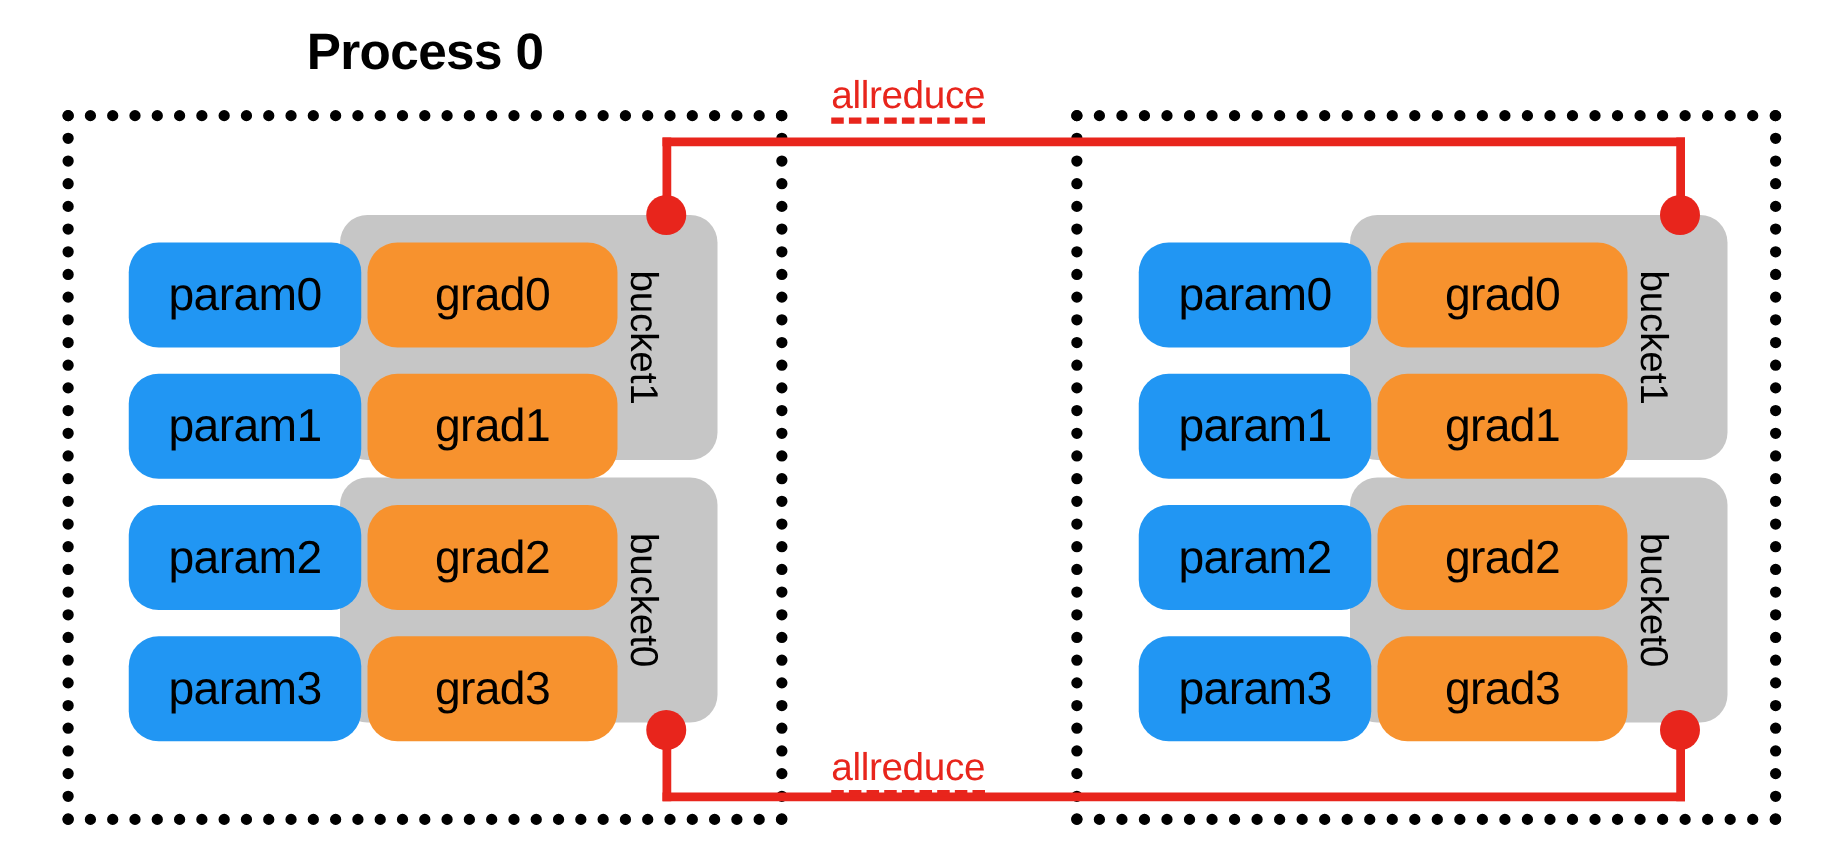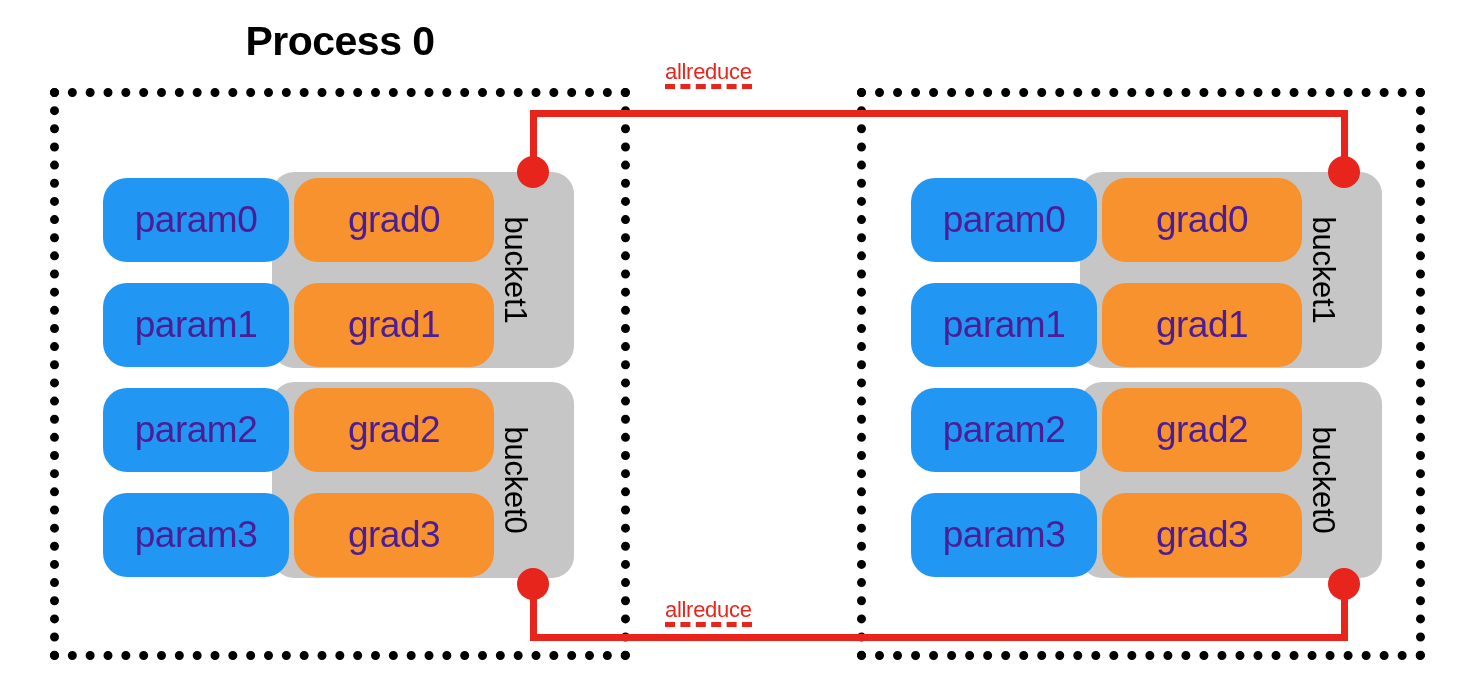--- a/index.html
+++ b/index.html
@@ -57,26 +57,27 @@
     letter-spacing: -0.2px;
   }
 
   
   .pill {
     position: absolute;
     border-radius: 24px;
     display: flex;
     align-items: center;
     justify-content: center;
-    color: #4c1d95;
+    color: #000000;
     font-size: 37px;
     font-weight: 400;
     letter-spacing: -0.5px;
     white-space: nowrap;
     box-sizing: border-box;
+    margin-top: 16px;
   }
   .pill.param { background: #2196f3; }
   .pill.grad  { background: #f7922e; }
 
   
   .wire {
     position: absolute;
     background: #e8251c;
   }
   .wire-h { height: 7px; }
@@ -85,21 +86,21 @@
   .dot {
     position: absolute;
     width: 32px;
     height: 32px;
     border-radius: 50%;
     background: #e8251c;
   }
 
   .allreduce-label {
     position: absolute;
-    font-size: 22px;
+    font-size: 31px;
     color: #e8251c;
     white-space: nowrap;
     letter-spacing: -0.3px;
     border-bottom: 5px dashed #e8251c;
     padding-bottom: 1px;
     line-height: 1.05;
   }
 </style>
 </head>
 <body>

